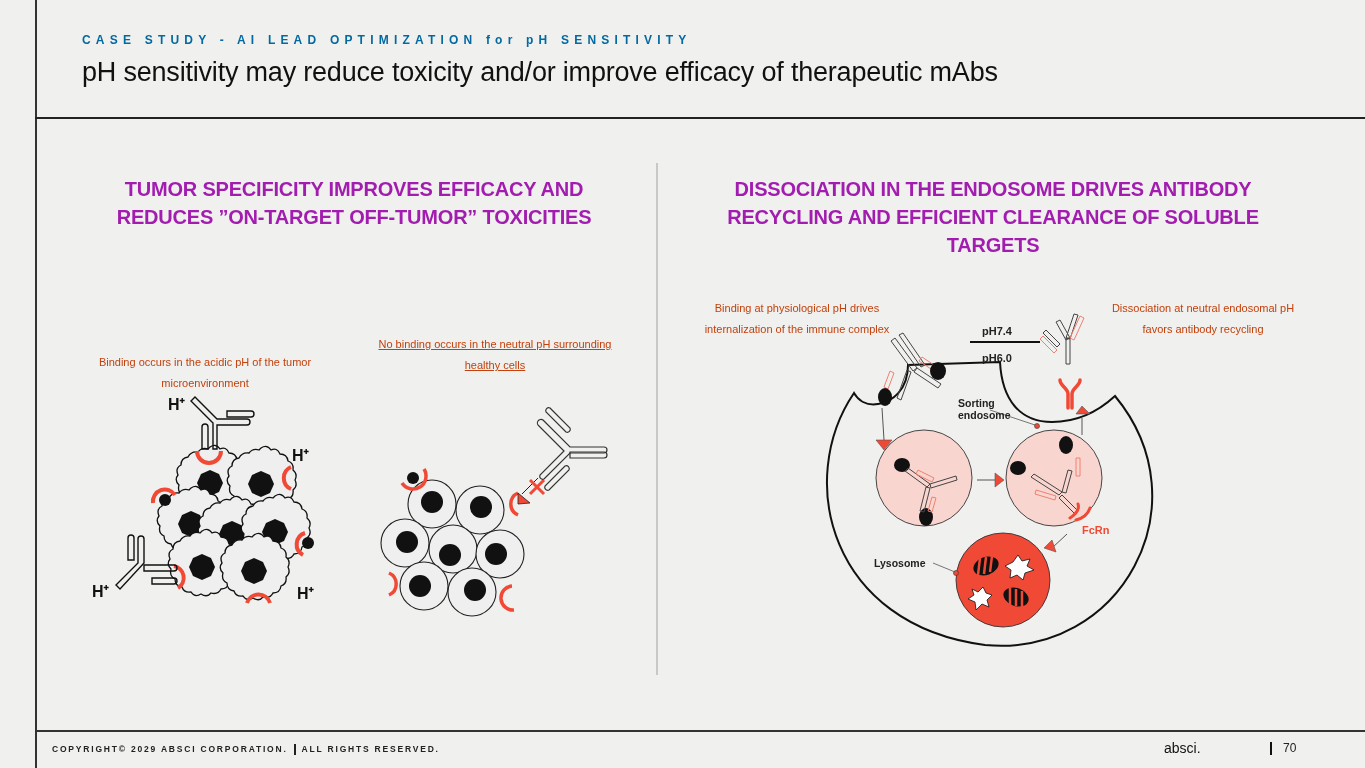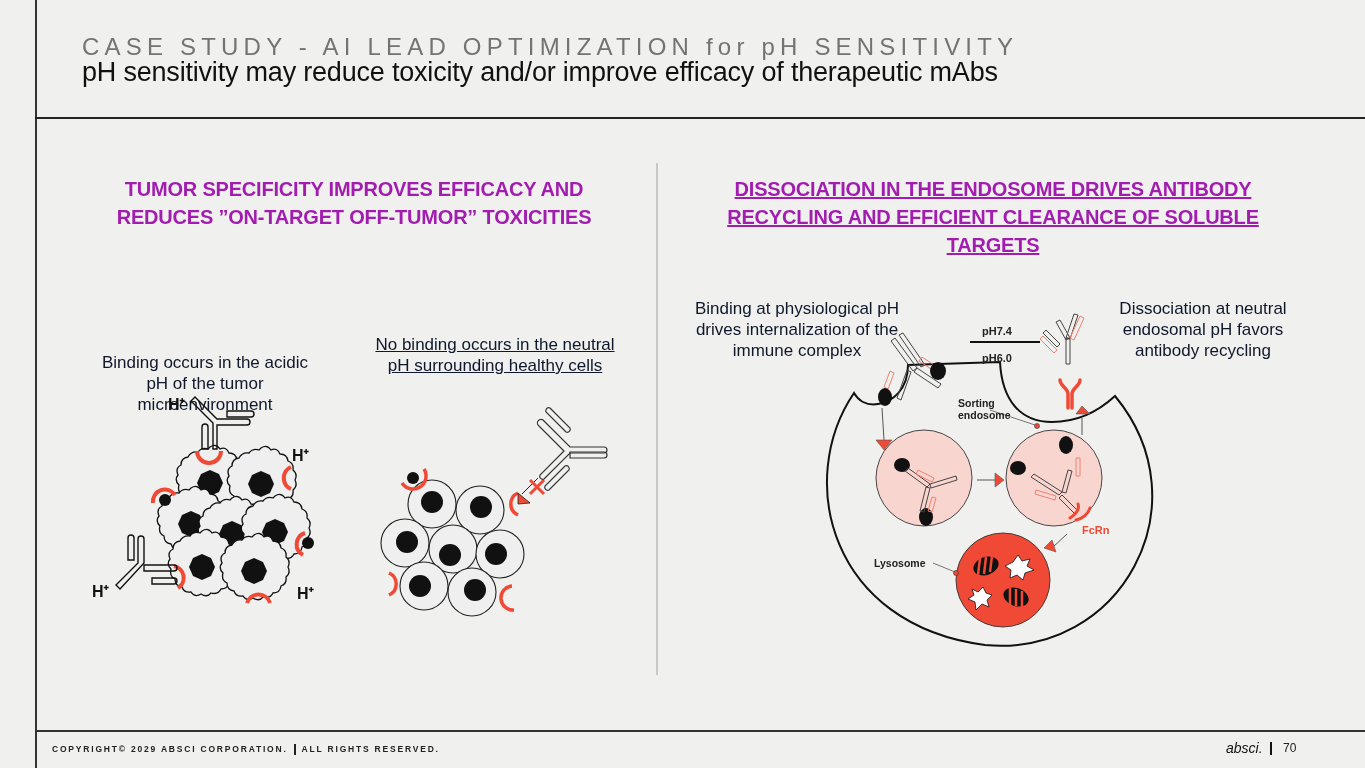--- a/index.html
+++ b/index.html
@@ -8,52 +8,52 @@
     background: #f0f0ef; position: relative;
     font-family: "Liberation Sans", sans-serif; color: #111;
   }
   .vline-left { position: absolute; left: 35px; top: 0; width: 2px; height: 768px; background: #333; }
   .hline-top { position: absolute; left: 35px; top: 117px; width: 1330px; height: 2px; background: #222; }
   .hline-bottom { position: absolute; left: 35px; top: 730px; width: 1330px; height: 2px; background: #333; }
   .divider { position: absolute; left: 656px; top: 163px; width: 2px; height: 512px; background: #c8c8c8; }
 
   .eyebrow {
     position: absolute; left: 82px; top: 33px;
-    font-size: 24px; font-weight: normal; letter-spacing: 5.2px; color: #737373;
+    font-size: 12px; font-weight: bold; letter-spacing: 5.2px; color: #0369a1;
     white-space: nowrap;
   }
   .page-title {
     position: absolute; left: 82px; top: 57px;
     font-size: 27px; font-weight: normal; color: #111; letter-spacing: -0.2px; white-space: nowrap;
   }
   .section-heading {
     position: absolute; text-align: center; color: #a21caf;
     font-size: 20px; font-weight: bold; line-height: 28px; letter-spacing: -0.2px;
   }
   .sh-left { left: 84px; top: 175px; width: 540px; }
-  .sh-right { left: 688px; top: 175px; width: 610px; text-decoration: underline; }
+  .sh-right { left: 688px; top: 175px; width: 610px; }
 
   .caption {
-    position: absolute; text-align: center; color: #0f172a;
-    font-size: 17px; line-height: 21px; font-weight: normal;
+    position: absolute; text-align: center; color: #c2410c;
+    font-size: 11px; line-height: 21px; font-weight: normal;
   }
   .cap-tumor { left: 90px; top: 324px; width: 230px; margin-top: 28px; }
   .cap-healthy { left: 370px; top: 334px; width: 250px; text-decoration: underline; }
   .cap-binding { left: 692px; top: 298px; width: 210px; }
   .cap-dissoc { left: 1098px; top: 298px; width: 210px; }
 
   svg.fig { position: absolute; }
   .diag-label { font-family: "Liberation Sans", sans-serif; font-weight: bold; }
 
   .footer-copy {
     position: absolute; left: 52px; top: 744px;
     font-size: 8.5px; letter-spacing: 1.8px; font-weight: bold; color: #222; white-space: nowrap;
   }
   .footer-copy .sep { display: inline-block; width: 2px; height: 11px; background: #222; vertical-align: middle; margin: 0 6px; }
-  .footer-brand { position: absolute; left: 1226px; top: 740px; font-size: 14px; color: #111; font-style: italic; }
+  .footer-brand { position: absolute; left: 1164px; top: 740px; font-size: 14px; color: #111; }
   .footer-sep { position: absolute; left: 1270px; top: 742px; width: 2px; height: 13px; background: #111; }
   .footer-page { position: absolute; left: 1283px; top: 741px; font-size: 12px; color: #222; text-align: right; }
 </style>
 </head>
 <body>
 
 <div class="vline-left"></div>
 <div class="hline-top"></div>
 <div class="hline-bottom"></div>
 <div class="divider"></div>

